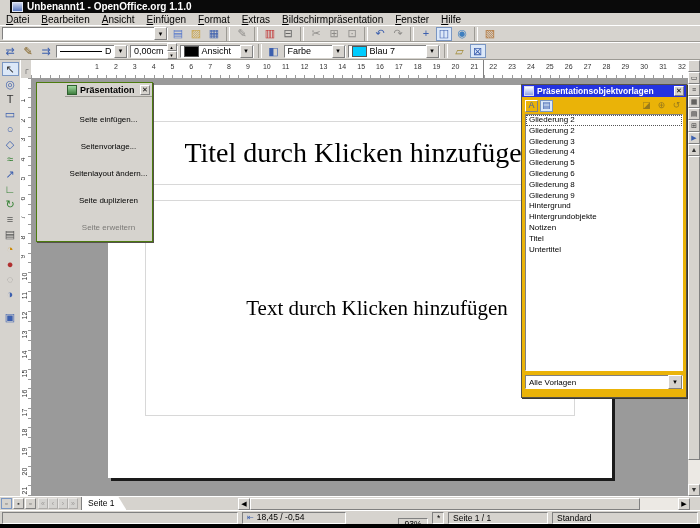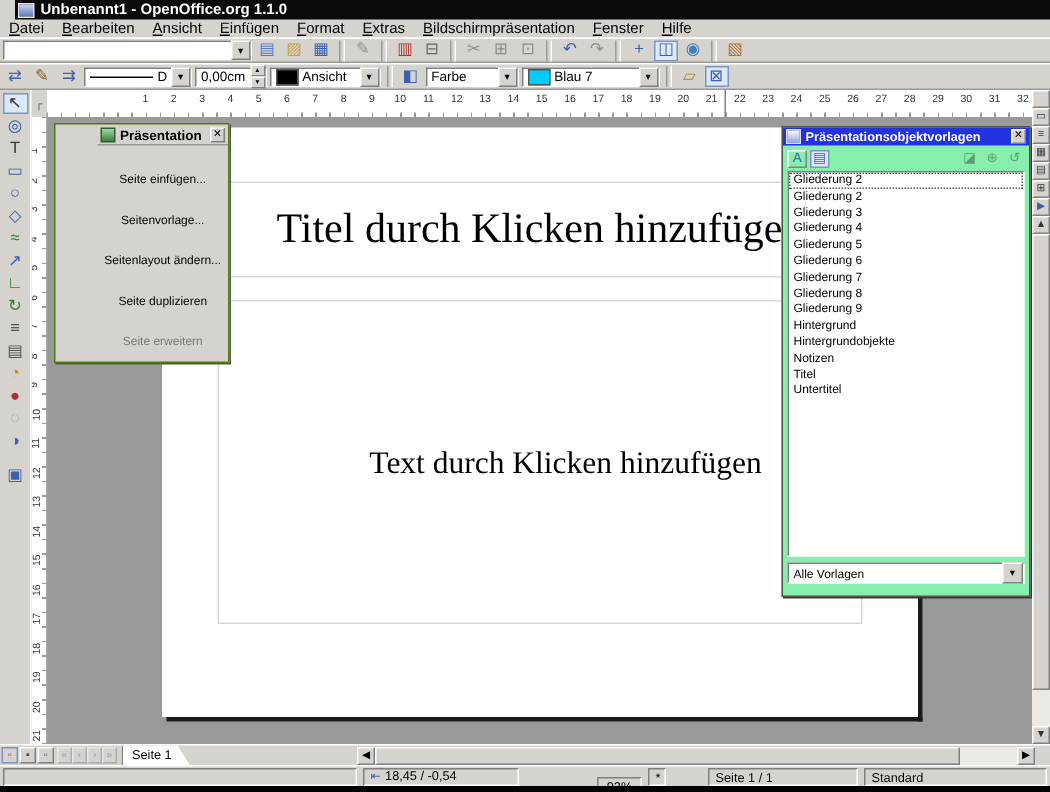--- a/index.html
+++ b/index.html
@@ -95,21 +95,21 @@
            border:1px solid #4d7c0f;box-shadow:1px 1px 0 #55524a;padding-left:28px;}
   .palette-titlebar{height:13px;display:flex;align-items:center;gap:3px;padding:0 2px;
                     border-bottom:1px solid #9c9a94;}
   .palette-icon{width:8px;height:8px;background:linear-gradient(#9fd89f,#3f7f3f);border:1px solid #2f5f2f;}
   .palette-title{font-size:9px;font-weight:bold;flex:1;white-space:nowrap;}
   .close-btn{width:10px;height:10px;background:#d6d3ce;font-size:7px;line-height:8px;text-align:center;box-sizing:border-box;}
   .palette-items{padding:4px 0 5px 0;}
   .palette-item{height:17px;line-height:17px;text-align:center;font-size:8px;white-space:nowrap;overflow:hidden;margin-top:10px;}
 
   
-  .stylist{position:absolute;left:521px;top:84px;width:166px;height:314px;background:#86efac;
+  .stylist{position:absolute;left:521px;top:84px;width:166px;height:314px;background:#eab308;
            border:1px solid #55524a;box-sizing:border-box;box-shadow:1px 1px 0 #3a382f;}
   .stylist-titlebar{height:12px;background:#2433e0;color:#fff;display:flex;align-items:center;gap:3px;
                     padding:0 2px;}
   .stylist-icon{width:8px;height:8px;background:linear-gradient(#ffffff,#8fa3e8);border:1px solid #dde;}
   .stylist-title{font-size:8.5px;font-weight:bold;flex:1;white-space:nowrap;overflow:hidden;}
   .stylist-toolbar{height:15px;display:flex;align-items:center;gap:2px;padding:1px 3px;}
   .stylist-toolbar .tbtn{width:13px;height:12px;font-size:9px;}
   .stylist-toolbar .spacer{flex:1;}
   .style-list{position:absolute;left:3px;right:3px;top:29px;bottom:26px;background:#fff;overflow:hidden;
               font-size:8px;}
@@ -141,21 +141,21 @@
   .statusbar{position:absolute;left:0;top:510px;width:700px;height:14px;background:#d6d3ce;display:flex;
              align-items:center;font-size:8.5px;box-sizing:border-box;padding:0 2px;gap:4px;
              border-top:1px solid #fff;}
   .sb-field{height:12px;line-height:11px;box-sizing:border-box;padding:0 4px;white-space:nowrap;overflow:hidden;}
   .sb-empty{width:236px;}
   .sb-pos{width:104px;display:flex;align-items:center;gap:3px;}
   .pos-icon{color:#3c5fae;font-size:8px;}
   .sb-gap{width:44px;}
   .sb-zoom{width:30px;text-align:center;margin-top:13px;}
   .sb-star{width:12px;text-align:center;}
-  .sb-page{width:100px;margin-left:24px;}
+  .sb-page{width:100px;}
   .sb-style{flex:1;}
   .bottom-strip{position:absolute;left:0;top:524px;width:700px;height:4px;background:#000;}
 </style>
 </head>
 <body>
 
 <div class="screen">
 
   <div class="titlebar">
     <span class="win-icon"></span>
@@ -399,21 +399,20 @@
         </span>
     </div>
     <div class="style-list sunken">
 
     <div class="style-item selected">Gliederung 2</div>
         <div class="style-item">Gliederung 2</div>
         <div class="style-item">Gliederung 3</div>
         <div class="style-item">Gliederung 4</div>
         <div class="style-item">Gliederung 5</div>
         <div class="style-item">Gliederung 6</div>
-        <div class="style-item">Gliederung 7</div>
         <div class="style-item">Gliederung 8</div>
         <div class="style-item">Gliederung 9</div>
         <div class="style-item">Hintergrund</div>
         <div class="style-item">Hintergrundobjekte</div>
         <div class="style-item">Notizen</div>
         <div class="style-item">Titel</div>
         <div class="style-item">Untertitel</div>
       </div>
     <div class="filter-combo sunken">
       <span>Alle Vorlagen</span>

